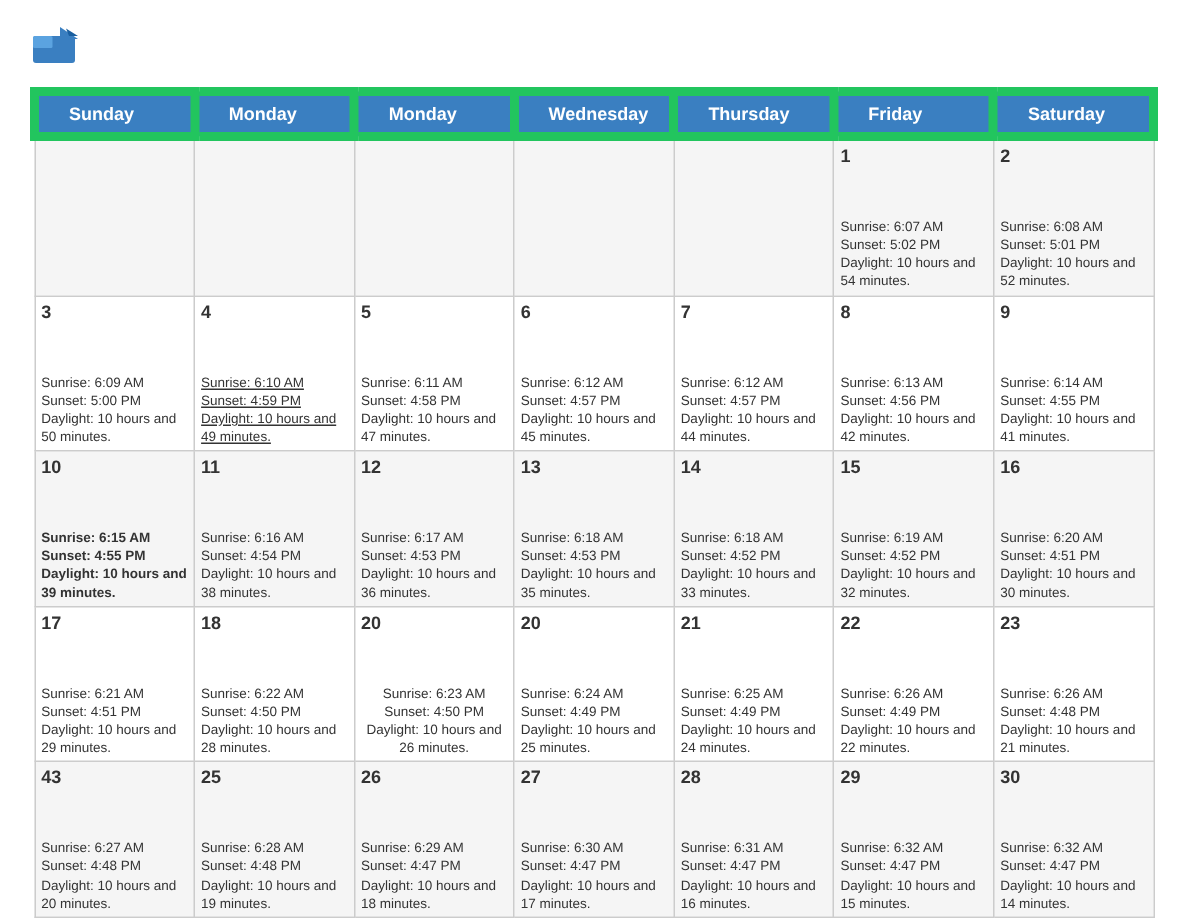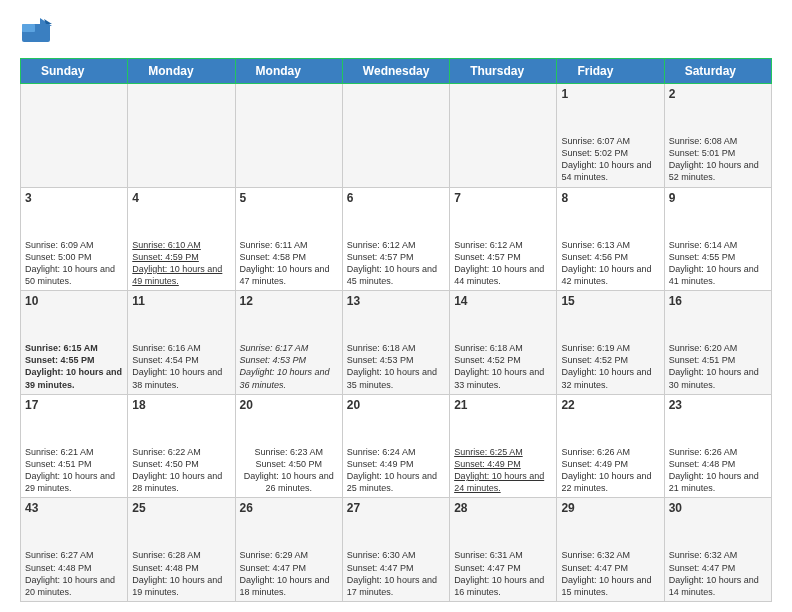--- a/index.html
+++ b/index.html
@@ -47,21 +47,21 @@
       flex: 1;
       table-layout: fixed;
     }
     thead tr th {
       background-color: #3a7fc1;
       color: #fff;
       font-size: 12px;
       font-weight: bold;
       padding: 5px 20px;
       text-align: left;
-      border: 1px solid #22c55e;
+      border: 6px solid #22c55e;
     }
     tbody tr td {
       border: 1px solid #ccc;
       vertical-align: top;
       padding: 3px 4px;
       font-size: 9.5px;
       color: #333;
       height: 82px;
       background: #fff;
     }
@@ -223,21 +223,21 @@
 Daylight: 10 hours and 39 minutes.</div>
             </td>
             <td>
               <div class="day-number">11</div>
               <div class="day-info" style="white-space: pre-line;">Sunrise: 6:16 AM
 Sunset: 4:54 PM
 Daylight: 10 hours and 38 minutes.</div>
             </td>
             <td>
               <div class="day-number">12</div>
-              <div class="day-info" style="white-space: pre-line; font-style: italic;">Sunrise: 6:17 AM
+              <div class="day-info" style="white-space: pre-line;">Sunrise: 6:17 AM
 Sunset: 4:53 PM
 Daylight: 10 hours and 36 minutes.</div>
             </td>
             <td>
               <div class="day-number">13</div>
               <div class="day-info" style="white-space: pre-line;">Sunrise: 6:18 AM
 Sunset: 4:53 PM
 Daylight: 10 hours and 35 minutes.</div>
             </td>
             <td>
@@ -279,21 +279,21 @@
 Daylight: 10 hours and 26 minutes.</div>
             </td>
             <td>
               <div class="day-number">20</div>
               <div class="day-info" style="white-space: pre-line;">Sunrise: 6:24 AM
 Sunset: 4:49 PM
 Daylight: 10 hours and 25 minutes.</div>
             </td>
             <td>
               <div class="day-number">21</div>
-              <div class="day-info" style="white-space: pre-line; text-decoration: underline;">Sunrise: 6:25 AM
+              <div class="day-info" style="white-space: pre-line;">Sunrise: 6:25 AM
 Sunset: 4:49 PM
 Daylight: 10 hours and 24 minutes.</div>
             </td>
             <td>
               <div class="day-number">22</div>
               <div class="day-info" style="white-space: pre-line;">Sunrise: 6:26 AM
 Sunset: 4:49 PM
 Daylight: 10 hours and 22 minutes.</div>
             </td>
             <td>

